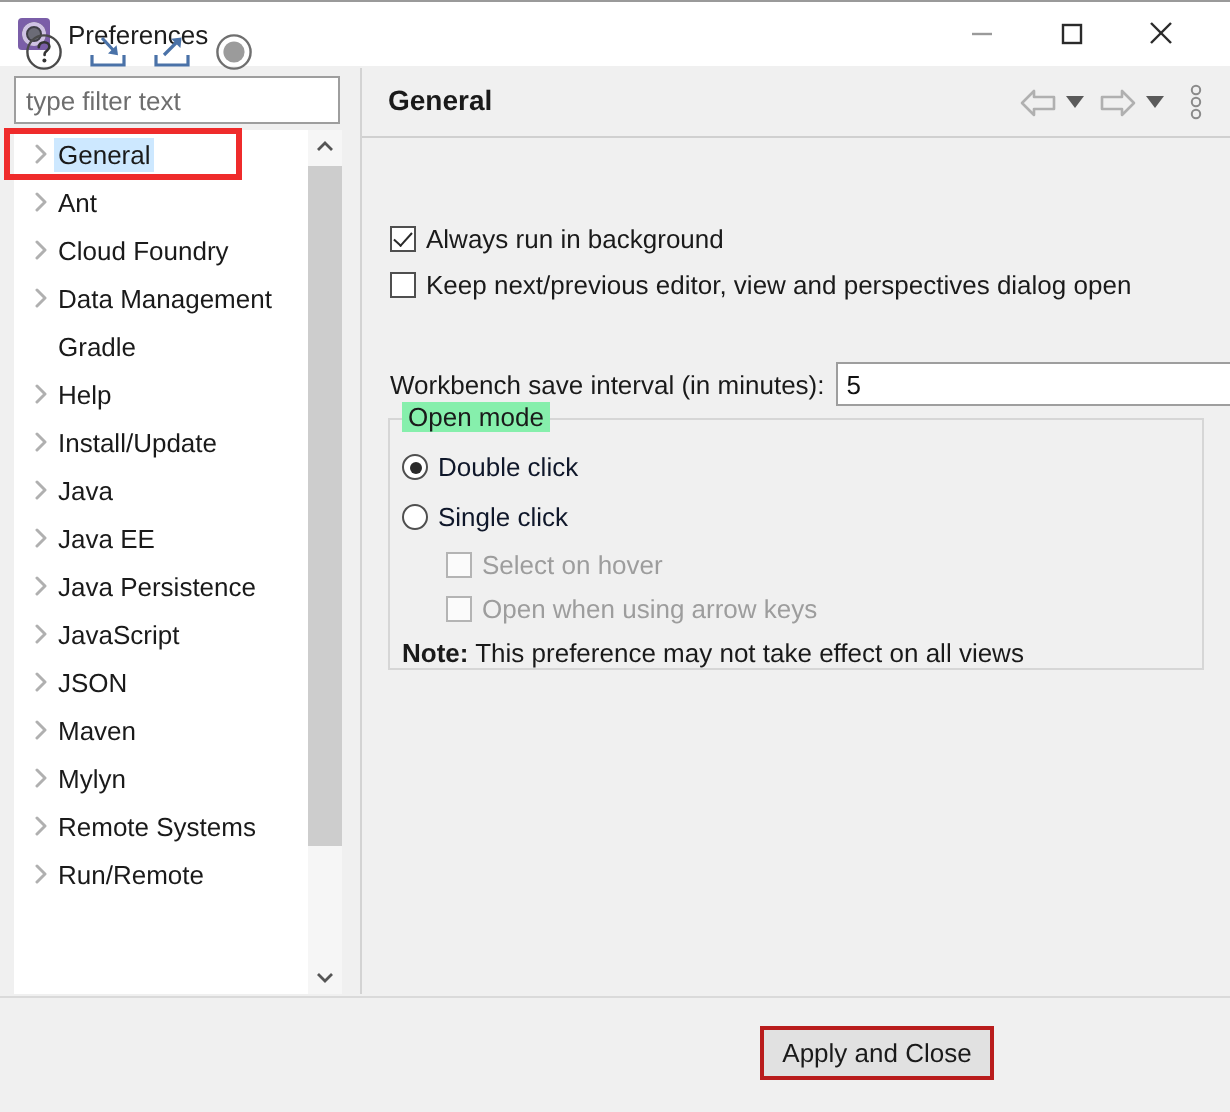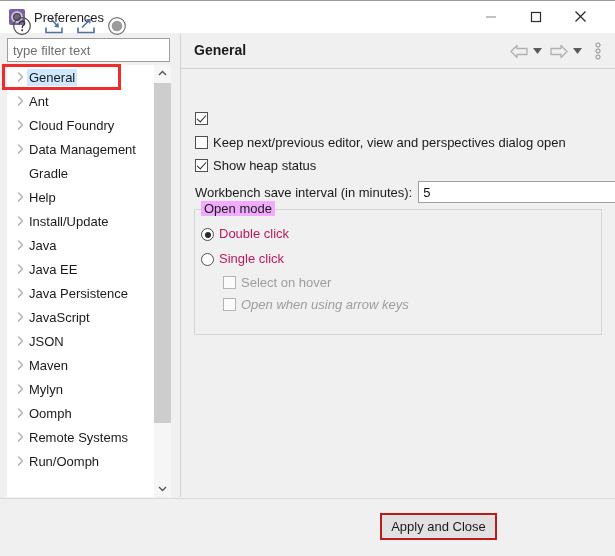--- a/index.html
+++ b/index.html
@@ -263,32 +263,32 @@
   #open-mode-group {
     position: absolute;
     left: 13px; top: 140px;
     width: 408px; height: 126px;
     border: 1px solid #d6d6d6;
     box-sizing: border-box;
   }
   #open-mode-legend {
     position: absolute;
     left: 20px; top: 132px;
-    background: #f0abfc;
+    background: #86efac;
     padding: 0 3px;
     font-size: 13px;
     color: #1a1a1a;
   }
   .radio-row {
     position: absolute;
     left: 20px;
     display: flex;
-    align-items: flex-end;
-    font-size: 13px;
-    color: #be185d;
+    align-items: center;
+    font-size: 13px;
+    color: #0f172a;
     white-space: nowrap;
   }
   #radio-double { top: 157px; }
   #radio-single { top: 182px; }
   .radio {
     width: 13px; height: 13px;
     box-sizing: border-box;
     border: 1px solid #4f4f4f;
     border-radius: 50%;
     background: #ffffff;
@@ -298,21 +298,21 @@
   }
   .radio.selected::after {
     content: "";
     position: absolute;
     left: 2.5px; top: 2.5px;
     width: 6px; height: 6px;
     border-radius: 50%;
     background: #2a2a2a;
   }
   #chk-hover { position: absolute; left: 42px; top: 206px; }
-  #chk-arrowkeys { position: absolute; left: 42px; top: 228px; font-style: italic; }
+  #chk-arrowkeys { position: absolute; left: 42px; top: 228px; }
   #note-row {
     position: absolute;
     left: 20px; top: 250px;
     font-size: 13px;
     color: #1a1a1a;
     white-space: nowrap;
   }
   #note-label { font-weight: bold; }
 
   
@@ -523,37 +523,29 @@
             </svg>
           </span>
           <span class="tree-label">Mylyn</span>
         </div>
         <div class="tree-item">
           <span class="tree-arrow">
             <svg width="7" height="10" viewBox="0 0 7 10" aria-hidden="true">
               <polyline points="1.5,1 5.5,5 1.5,9" fill="none" stroke="#b0b0b0" stroke-width="1.5" stroke-linecap="round" stroke-linejoin="round"></polyline>
             </svg>
           </span>
-          <span class="tree-label">Oomph</span>
-        </div>
-        <div class="tree-item">
-          <span class="tree-arrow">
-            <svg width="7" height="10" viewBox="0 0 7 10" aria-hidden="true">
-              <polyline points="1.5,1 5.5,5 1.5,9" fill="none" stroke="#b0b0b0" stroke-width="1.5" stroke-linecap="round" stroke-linejoin="round"></polyline>
-            </svg>
-          </span>
           <span class="tree-label">Remote Systems</span>
         </div>
         <div class="tree-item">
           <span class="tree-arrow">
             <svg width="7" height="10" viewBox="0 0 7 10" aria-hidden="true">
               <polyline points="1.5,1 5.5,5 1.5,9" fill="none" stroke="#b0b0b0" stroke-width="1.5" stroke-linecap="round" stroke-linejoin="round"></polyline>
             </svg>
           </span>
-          <span class="tree-label">Run/Oomph</span>
+          <span class="tree-label">Run/Remote</span>
         </div>
       </div>
   </div>
   <div id="annotation-box"></div>
 
   <div id="tree-scrollbar">
     <div class="sb-arrow" id="sb-up">
       <svg width="9" height="7" viewBox="0 0 9 7" aria-hidden="true">
         <polyline points="1,5 4.5,1.5 8,5" fill="none" stroke="#555" stroke-width="1.4"></polyline>
       </svg>
@@ -597,31 +589,28 @@
           <circle cx="3" cy="9" r="2.1" fill="none" stroke="#8a8a8a" stroke-width="1"></circle>
           <circle cx="3" cy="15" r="2.1" fill="none" stroke="#8a8a8a" stroke-width="1"></circle>
         </svg>
       </div>
     </div>
 
     <div id="panel-body">
 
       <div class="chk-row" id="chk-background">
         <span class="box checked"></span>
+        <span>Always run in background</span>
       </div>
 
       <div class="chk-row" id="chk-keepdialog">
         <span class="box"></span>
         <span>Keep next/previous editor, view and perspectives dialog open</span>
       </div>
 
-      <div class="chk-row" id="chk-heap">
-        <span class="box checked"></span>
-        <span>Show heap status</span>
-      </div>
 
       <div id="save-interval-row">
         <span id="save-interval-label">Workbench save interval (in minutes):</span>
         <input id="save-interval-input" type="text" value="5" style="">
       </div>
 
       <div id="open-mode-group"></div>
       <div id="open-mode-legend">Open mode</div>
 
       <div class="radio-row" id="radio-double">
@@ -637,20 +626,24 @@
       <div class="chk-row disabled" id="chk-hover">
         <span class="box disabled"></span>
         <span>Select on hover</span>
       </div>
 
       <div class="chk-row disabled" id="chk-arrowkeys">
         <span class="box disabled"></span>
         <span>Open when using arrow keys</span>
       </div>
 
+      <div id="note-row">
+        <span id="note-label">Note:</span>
+        <span id="note-text">This preference may not take effect on all views</span>
+      </div>
 
       <button class="panel-btn" id="btn-restore">Restore Defaults</button>
       <button class="panel-btn" id="btn-apply">Apply</button>
     </div>
   </div>
 
   <div id="footer"></div>
 
   <div class="foot-icon" id="icon-help">
     <svg width="20" height="20" viewBox="0 0 20 20" aria-hidden="true">

